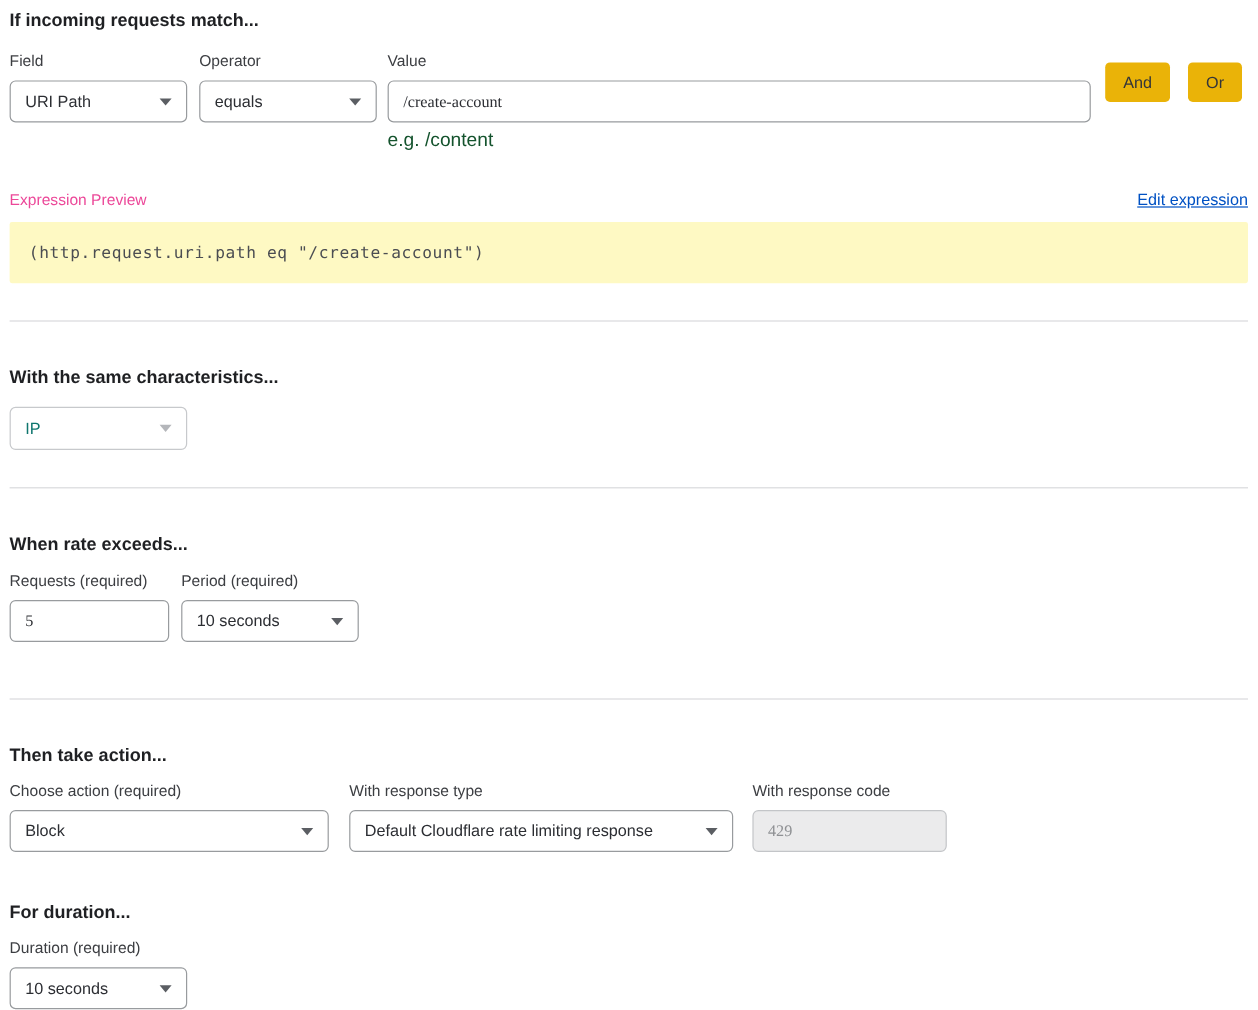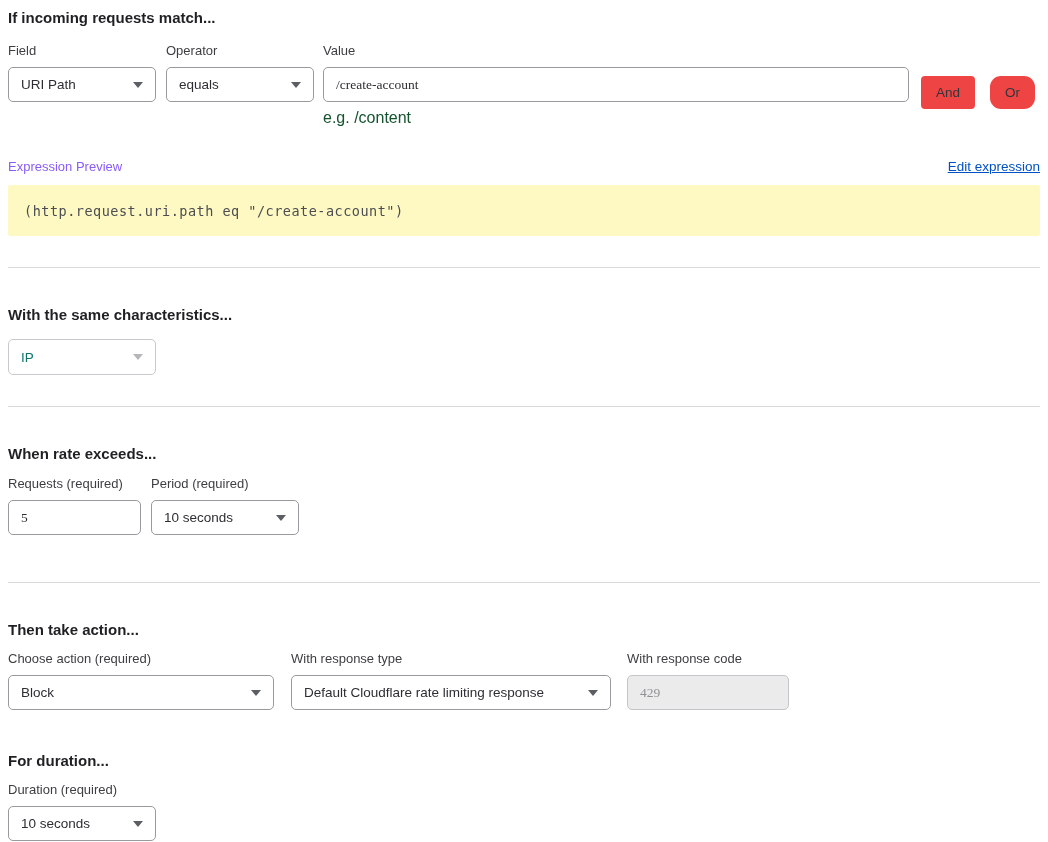--- a/index.html
+++ b/index.html
@@ -77,37 +77,37 @@
   .fields-row { display: flex; align-items: flex-start; margin-top: 15px; }
   .field-col-field { width: 148px; margin-right: 10px; }
   .field-col-operator { width: 148px; margin-right: 9px; }
   .field-col-value { width: 586px; margin-right: 12px; }
   .helper-text { font-size: 16px; color: #14532d; margin-top: 7px; }
 
   .logic-btn {
     height: 33px;
     border: none;
     border-radius: 4px;
-    background: #ef4444;
+    background: #eab308;
     color: #33353a;
     font-size: 13.5px;
     padding: 0 15px;
-    margin-top: 33px;
+    margin-top: 9px;
     cursor: pointer;
     font-family: "Liberation Sans", "DejaVu Sans", sans-serif;
   }
-  .logic-btn + .logic-btn { margin-left: 15px; border-radius: 11px; }
+  .logic-btn + .logic-btn { margin-left: 15px; }
 
   .preview-row {
     display: flex;
     justify-content: space-between;
     align-items: baseline;
     margin-top: 32px;
   }
-  .preview-label { font-size: 13px; color: #8b5cf6; }
+  .preview-label { font-size: 13px; color: #ec4899; }
   .edit-link {
     font-size: 13.5px;
     color: #0051c3;
     text-decoration: underline;
     cursor: pointer;
   }
   .code-block {
     margin-top: 11px;
     background: #fef9c3;
     border-radius: 2px;

